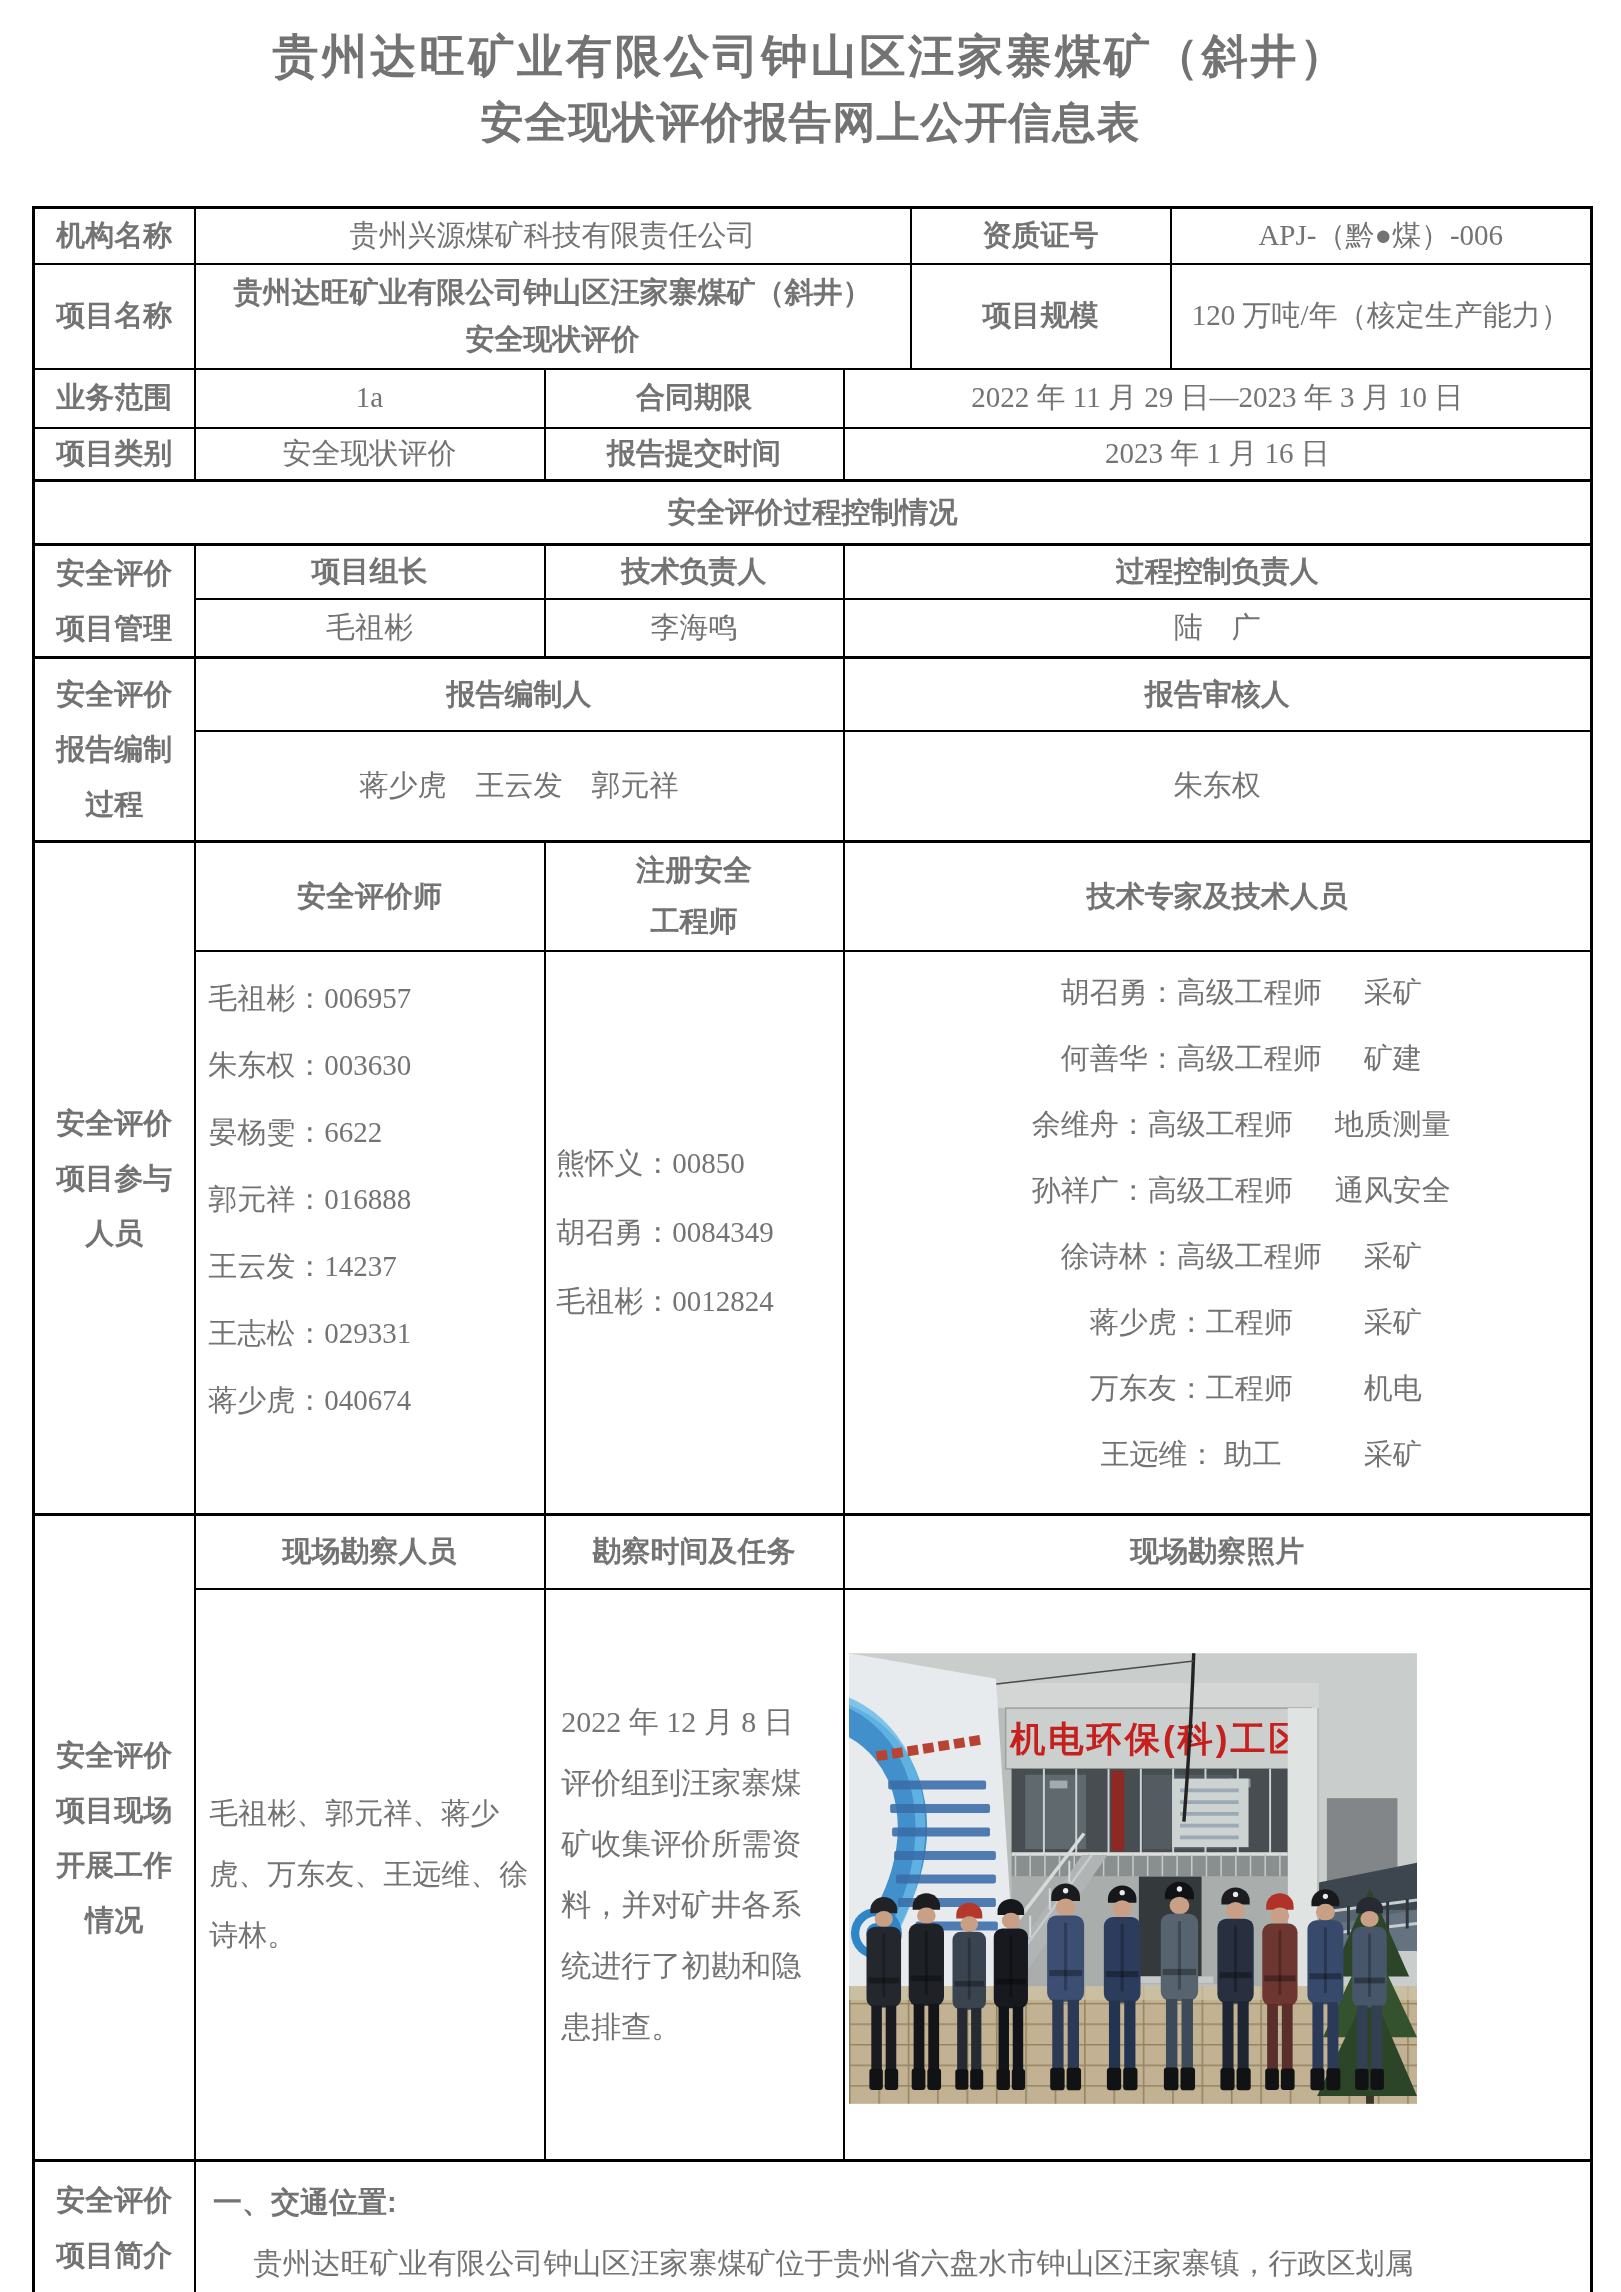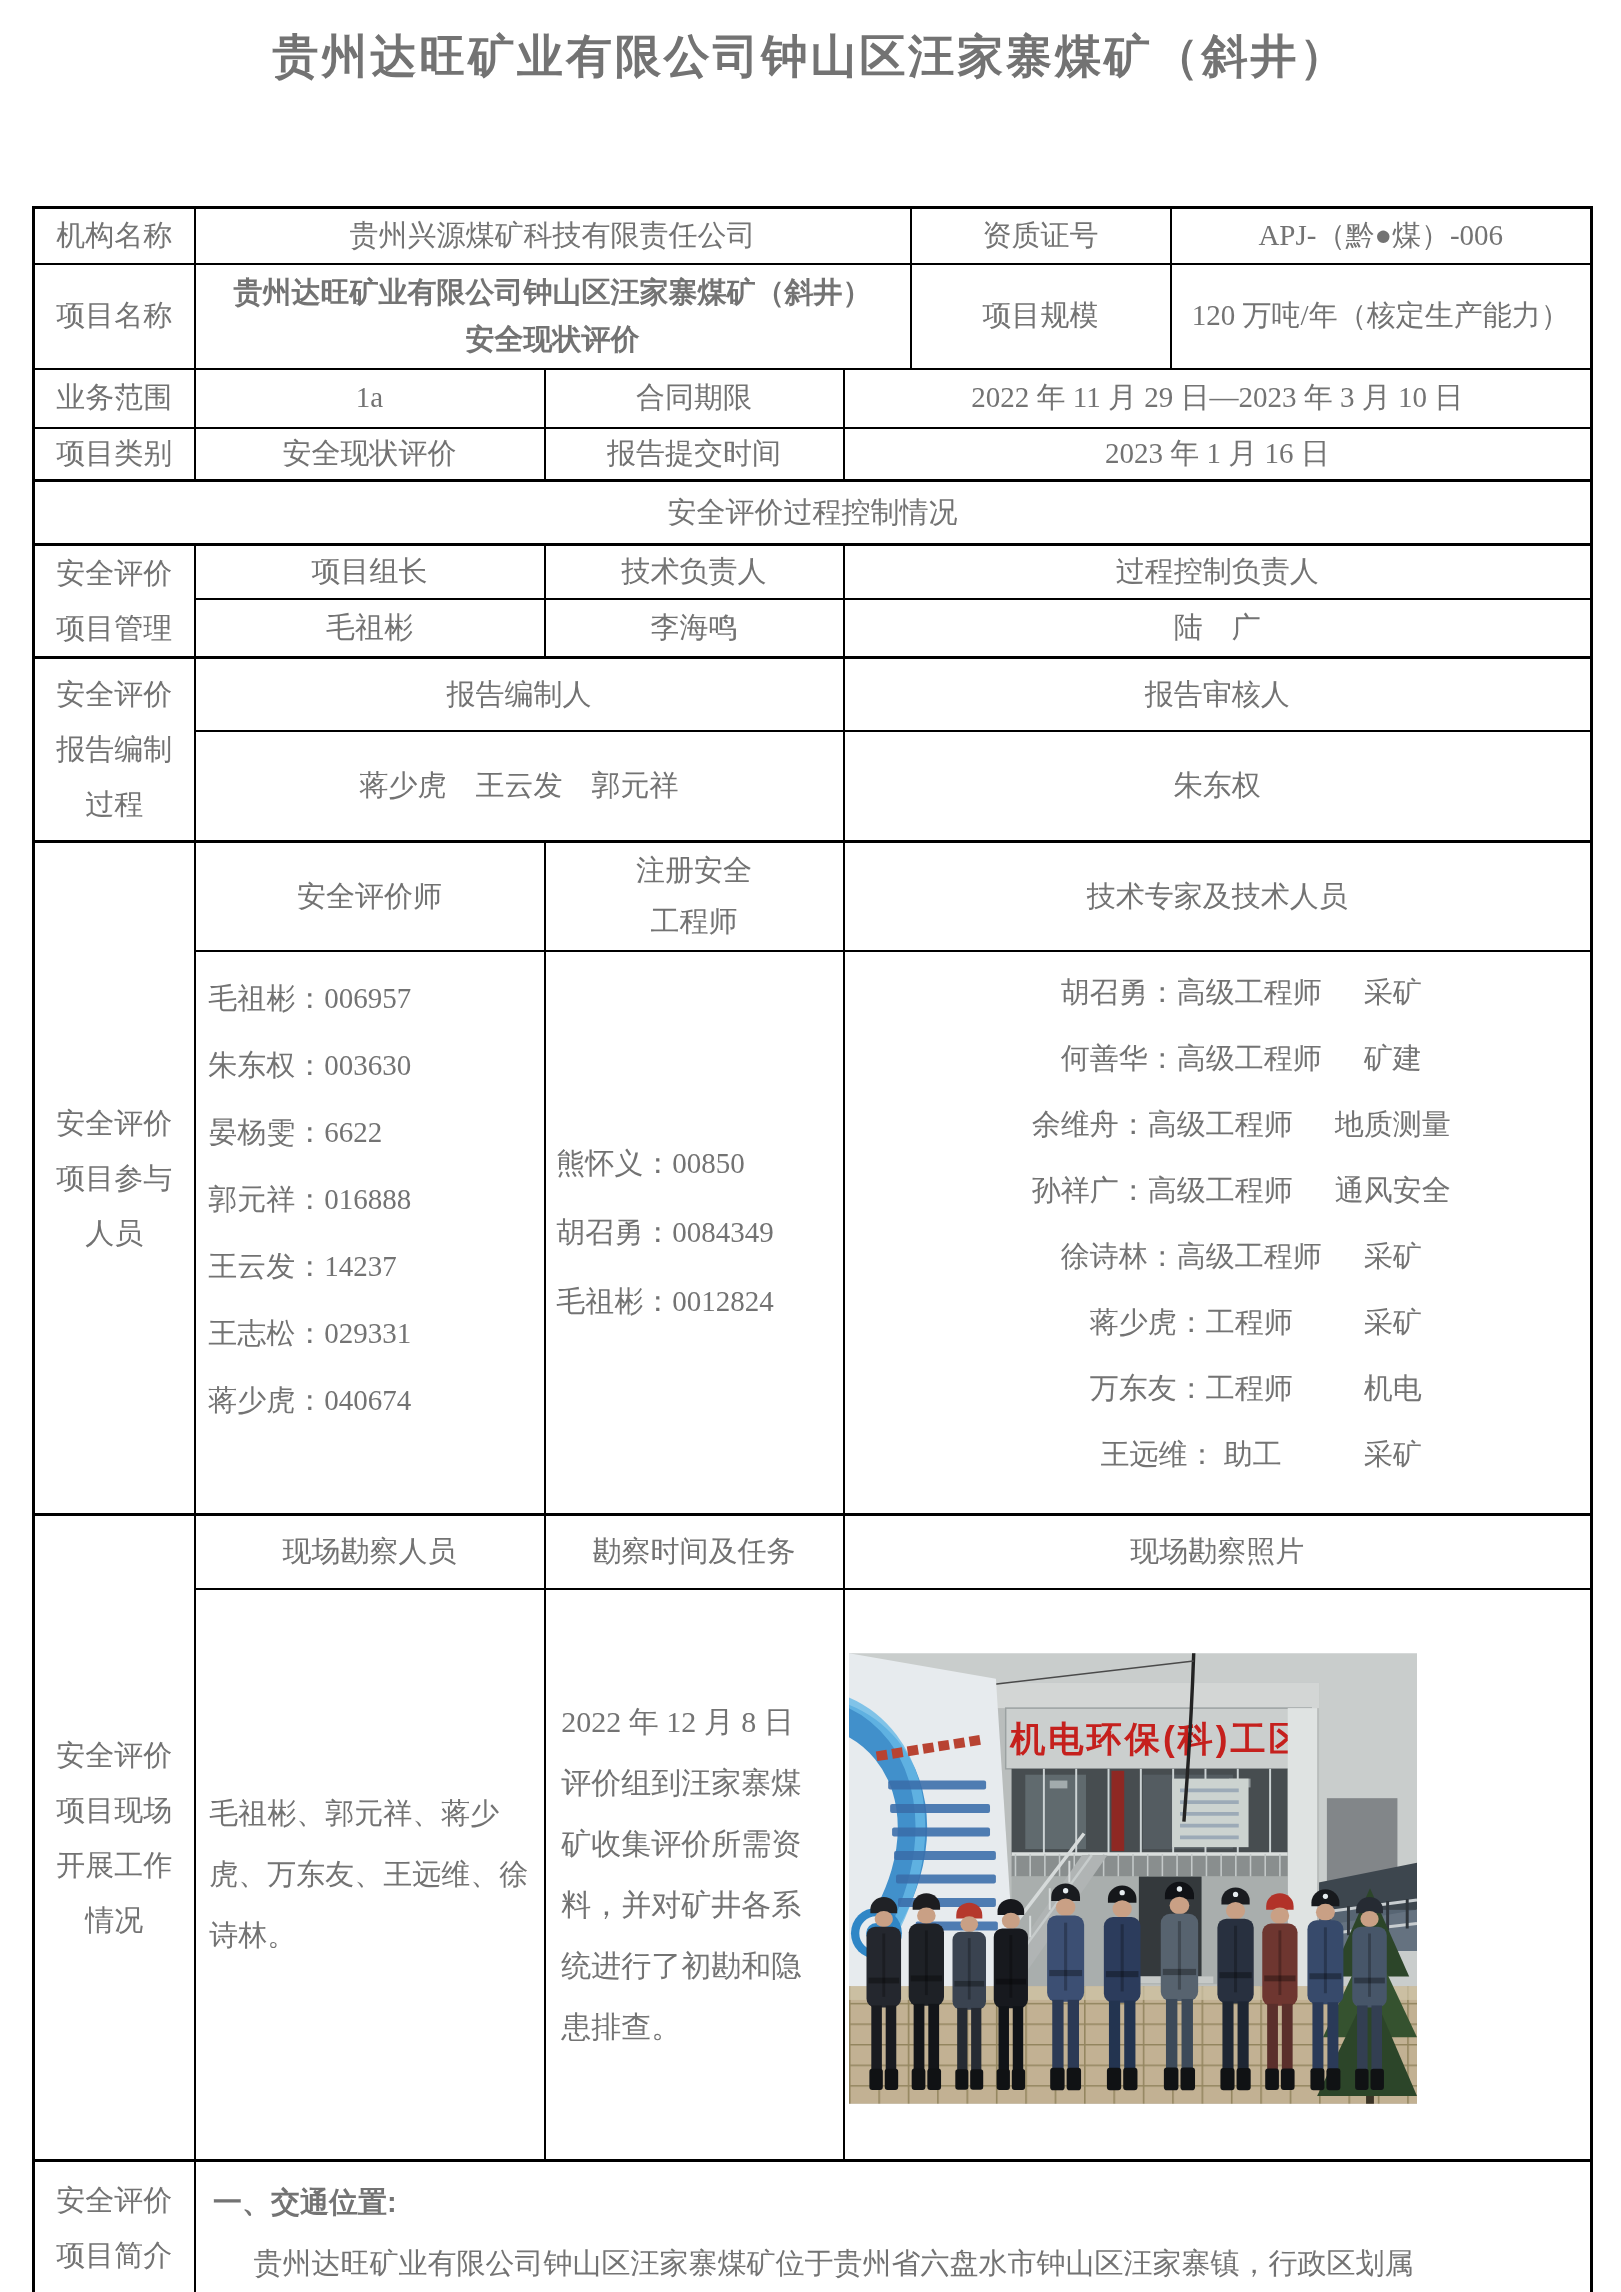--- a/index.html
+++ b/index.html
@@ -6,21 +6,21 @@
   .page{position:relative;width:1621px;height:2293px;background:#ffffff;margin:0 auto;
         font-family:"Liberation Serif",serif;color:#737373;overflow:hidden;}
   .doc-title{position:absolute;left:0;width:100%;text-align:center;
         font-family:"Liberation Sans",sans-serif;font-weight:bold;}
   .doc-title.l1{top:25.5px;font-size:46px;letter-spacing:2.9px;}
   .doc-title.l2{top:94px;font-size:43px;letter-spacing:1px;}
   table.main{position:absolute;left:32px;top:206px;width:1557px;border-collapse:collapse;
         table-layout:fixed;border:3.9px solid #000;}
   td{border:2px solid #000;padding:0;text-align:center;vertical-align:middle;
      font-size:29px;line-height:1.35;overflow:hidden;}
-  td.h{font-family:"Liberation Sans",sans-serif;font-weight:normal;}
+  td.h{font-family:"Liberation Sans",sans-serif;font-weight:bold;}
   td.tb, .tb{border-bottom:3.9px solid #000 !important;}
   .ml{white-space:pre-line;}
   td.lblcol{line-height:55px;}
   td.projval{font-family:"Liberation Sans",sans-serif;font-weight:bold;line-height:47px;}
   td.list{vertical-align:top;text-align:left;padding:13.7px 0 0 12.7px;}
   td.list .li{line-height:67px;}
   td.listmid{vertical-align:middle;text-align:left;padding:0 0 0 10.8px;}
   td.listmid .li{line-height:69px;}
   td.listexp{vertical-align:top;text-align:left;padding:7.8px 0 0 5.9px;}
   td.listexp .li{line-height:66px;text-align:center;}
@@ -34,20 +34,21 @@
   .intro-b{font-size:29px;line-height:61px;padding-right:26px;}
   .regline{line-height:51px;}
   svg text.signtxt{font-family:"Liberation Sans",sans-serif;font-weight:bold;}
 </style>
 </head>
 <body>
 
 <div class="page">
 
   <div class="doc-title l1">贵州达旺矿业有限公司钟山区汪家寨煤矿（斜井）</div>
+  <div class="doc-title l2">安全现状评价报告网上公开信息表</div>
 
   <table class="main">
     <colgroup>
       <col style="width:161px">
         <col style="width:350px">
         <col style="width:299px">
       <col style="width:67px">
         <col style="width:260px">
         <col style="width:421px">
     </colgroup>

